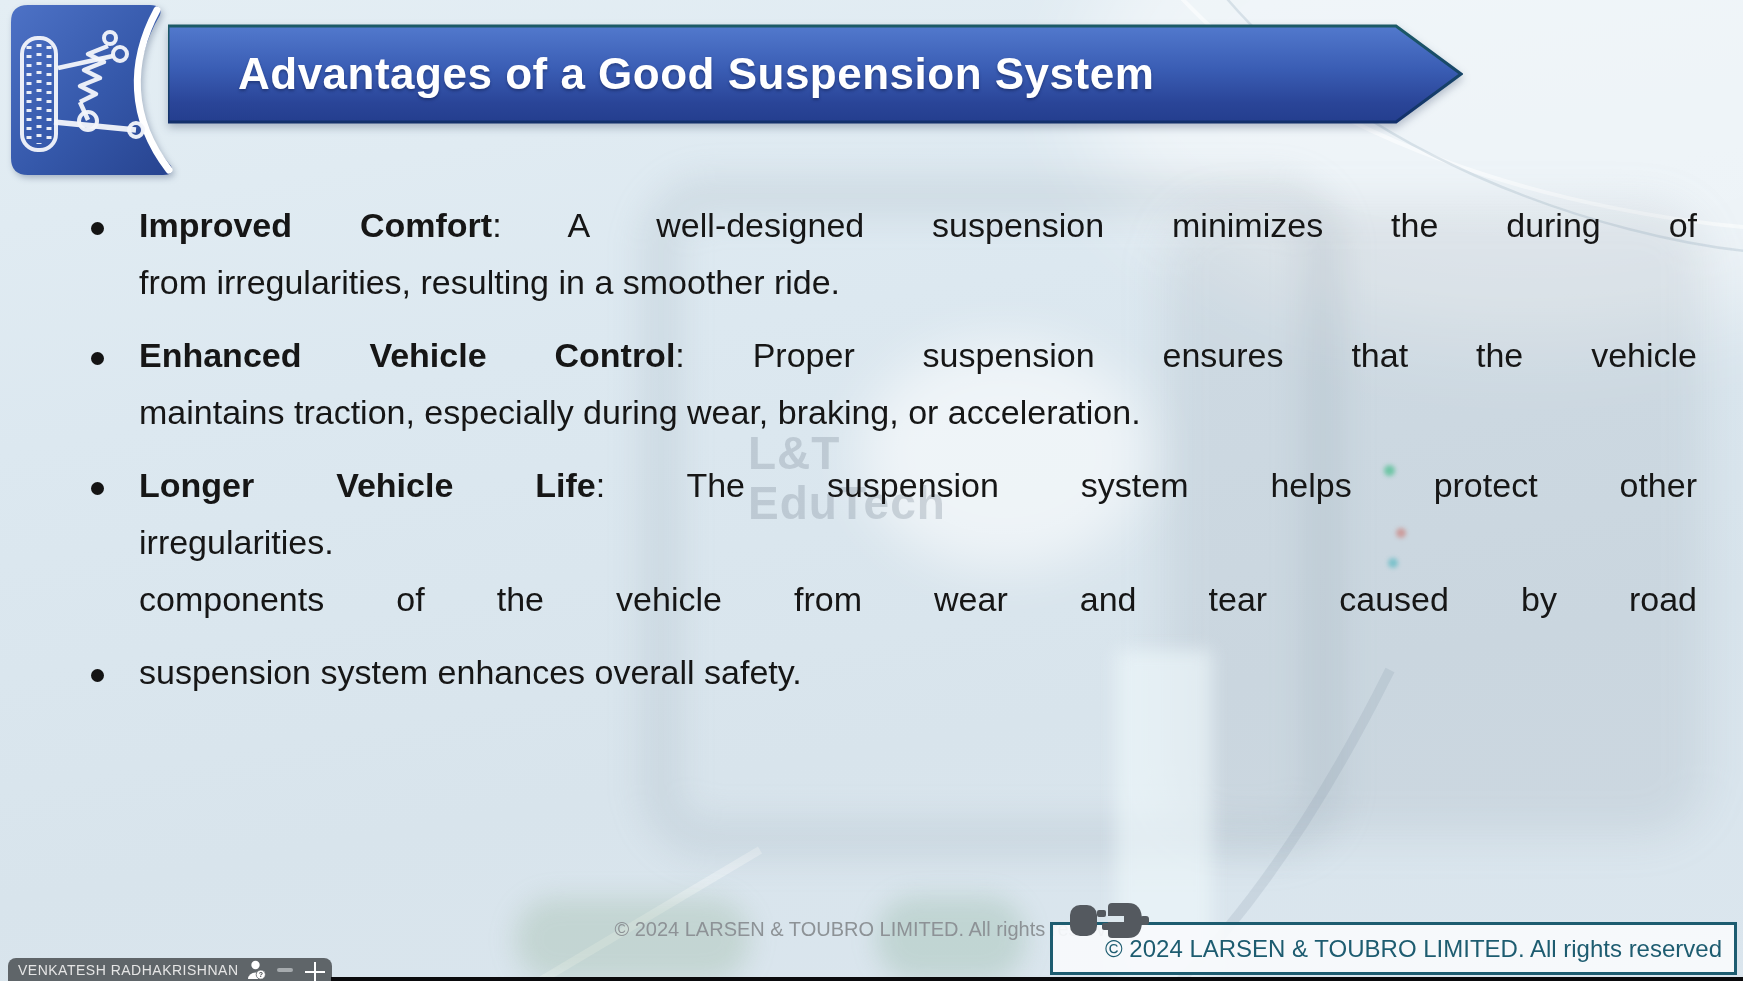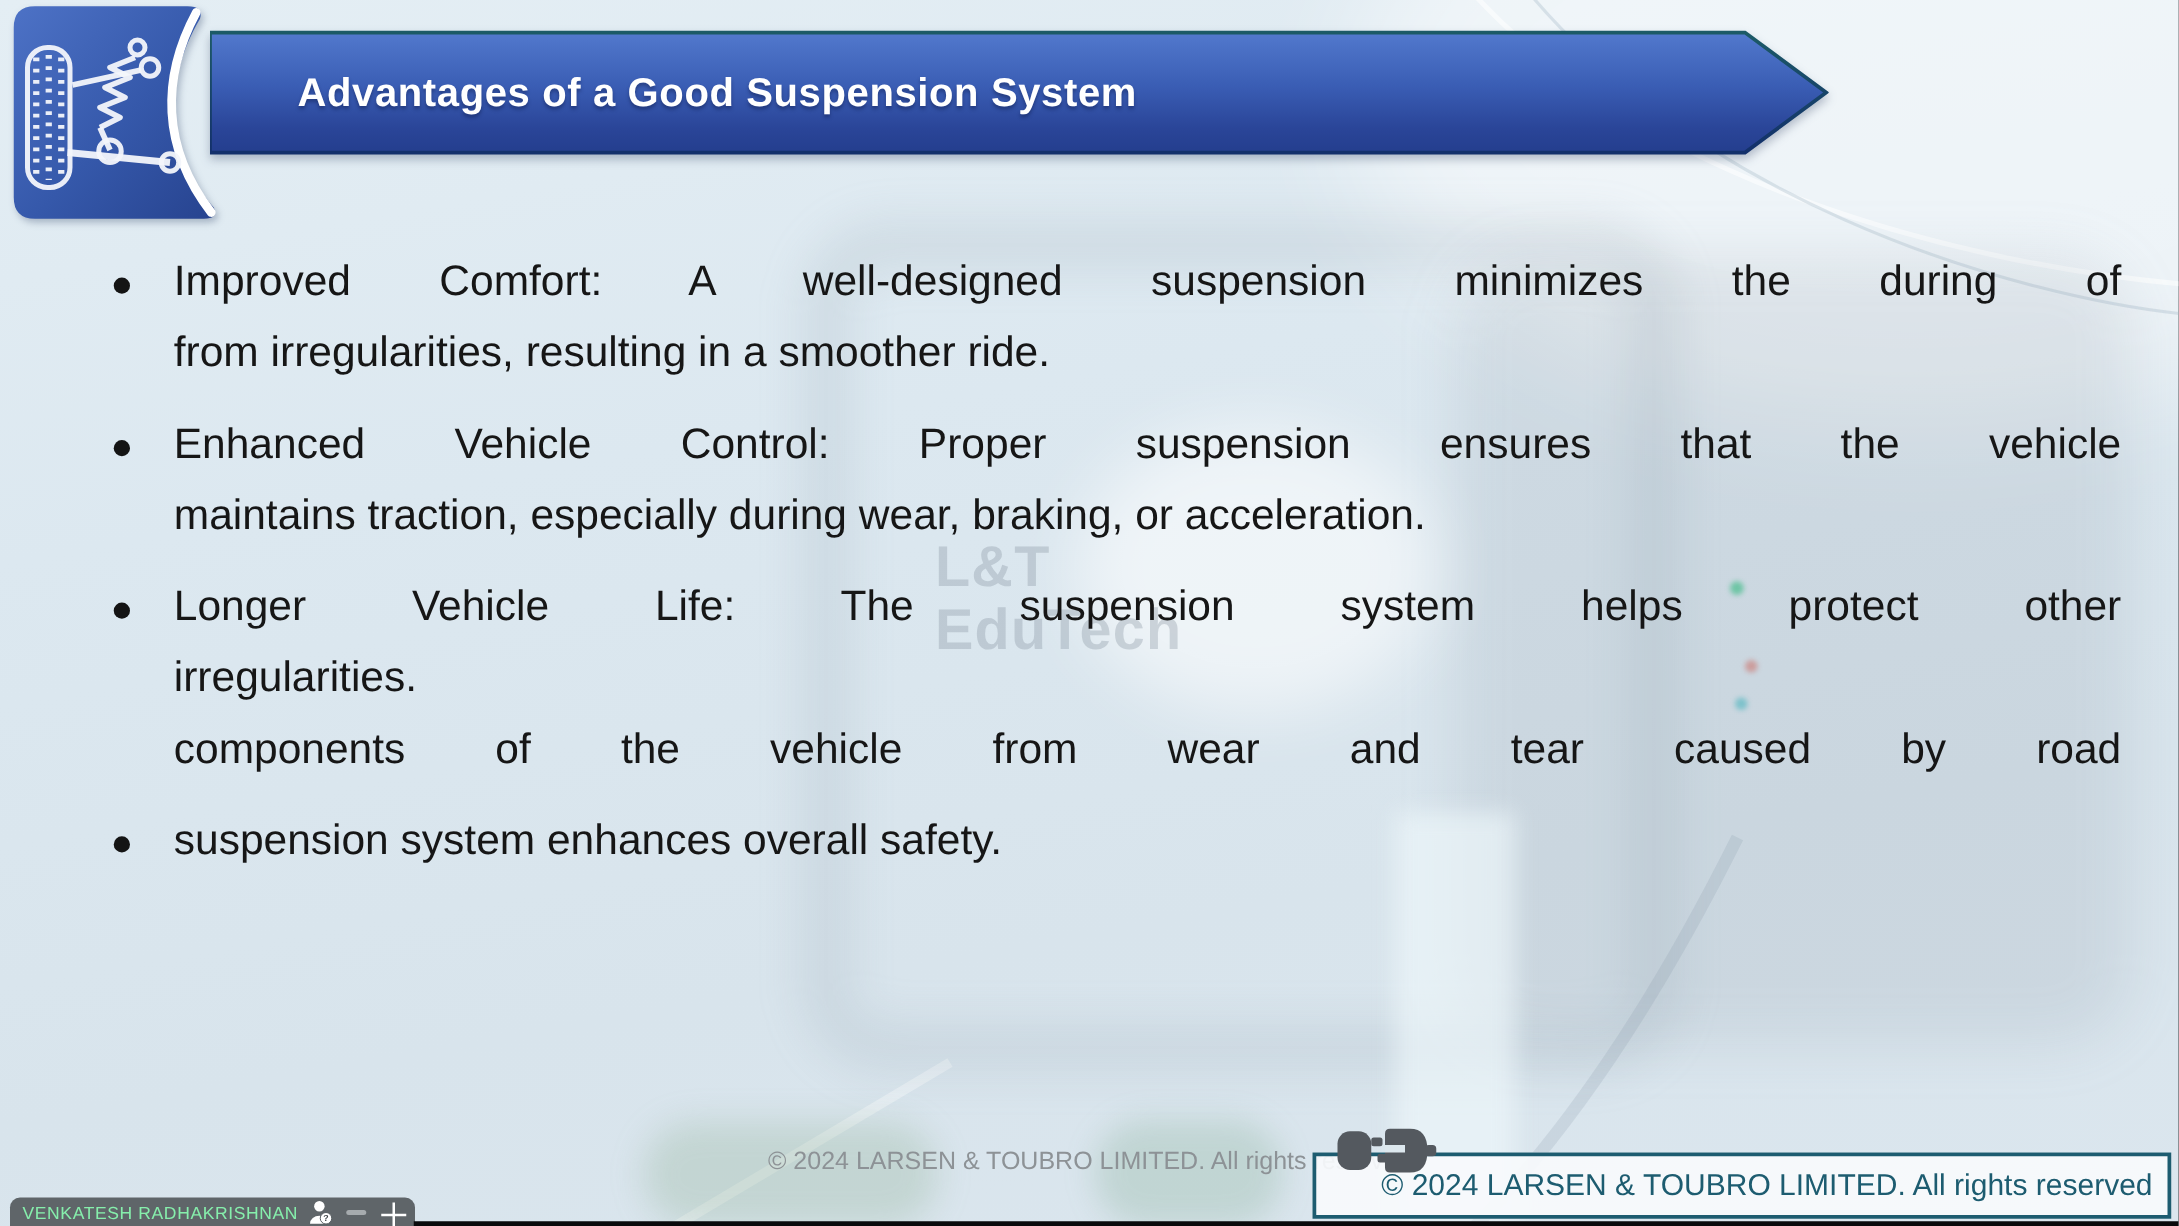--- a/index.html
+++ b/index.html
@@ -34,50 +34,50 @@
     position:absolute; left:748px; top:428px; font-weight:bold; font-size:46px; line-height:50px;
     color:rgba(122,136,148,0.30); letter-spacing:1px;
   }
   
   .icon-box{position:absolute; left:4px; top:2px; width:172px; height:176px;
     filter:drop-shadow(2px 3px 3px rgba(30,50,90,0.3));}
   .banner{position:absolute; left:168px; top:24px; width:1295px; height:100px;
     filter:drop-shadow(0 4px 4px rgba(20,40,80,0.28));}
   .banner-title{
     position:absolute; left:238px; top:24px; width:1160px; height:100px; line-height:100px;
-    font-size:32px; font-weight:bold; color:#ffffff; letter-spacing:0.5px;
+    font-size:44px; font-weight:bold; color:#ffffff; letter-spacing:0.5px;
     text-shadow:0 2px 3px rgba(10,20,60,0.4); white-space:nowrap;
   }
   
   .content{position:absolute; left:90px; top:197px; width:1607px; color:#161616;
     font-size:34px;}
   .bullet{position:relative; padding-left:49px; margin-bottom:16px;}
   .bullet::before{content:""; position:absolute; left:1px; top:25px; width:13px; height:13px;
     border-radius:50%; background:#141414;}
   .line{height:57px; line-height:57px;}
   .just{text-align:justify; text-align-last:justify;}
-  .bh{font-weight:normal;}
+  .bh{font-weight:bold;}
   
   .footer-center{
     position:absolute; left:50%; transform:translateX(-50%); top:918px;
     font-size:20px; color:#8d9296; white-space:nowrap;
   }
   .copyright-box{
     position:absolute; left:1050px; top:922px; width:687px; height:53px; box-sizing:border-box;
     border:3px solid #1d5c70; background:rgba(247,250,252,0.93);
     font-size:24px; color:#1d5c70; text-align:right; line-height:47px; padding-right:12px;
     white-space:nowrap;
   }
   .plug-icon{position:absolute; left:1068px; top:899px; width:82px; height:44px;}
   .name-bar{
     position:absolute; left:8px; top:958px; width:324px; height:23px;
     background:rgba(88,94,98,0.95); border-radius:8px 8px 0 0;
     display:flex; align-items:center; box-sizing:border-box; padding:0 8px 0 10px;
   }
-  .name-text{color:#86efac; font-size:14px; letter-spacing:0.5px; white-space:nowrap;text-align:center;}
+  .name-text{color:#e5e5e5; font-size:14px; letter-spacing:0.5px; white-space:nowrap;text-align:center;}
   .person-ic{margin-left:8px; width:19px; height:20px; flex:none;}
   .zoom-minus{margin-left:11px; width:16px; height:4px; border-radius:2px; background:#a6abae;
     flex:none; border:none; padding:0; cursor:pointer;}
   .zoom-plus{margin-left:12px; width:20px; height:20px; position:relative; flex:none;
     background:none; border:none; padding:0; cursor:pointer; transform:translateY(2px);}
   .zoom-plus::before{content:""; position:absolute; left:0; top:9px; width:20px; height:2.5px; background:#fff;}
   .zoom-plus::after{content:""; position:absolute; left:9px; top:0; width:2.5px; height:20px; background:#fff;}
   .bottom-strip{position:absolute; left:331px; bottom:0; width:1412px; height:4px; background:#0a0a0c;}
 </style>
 </head>

